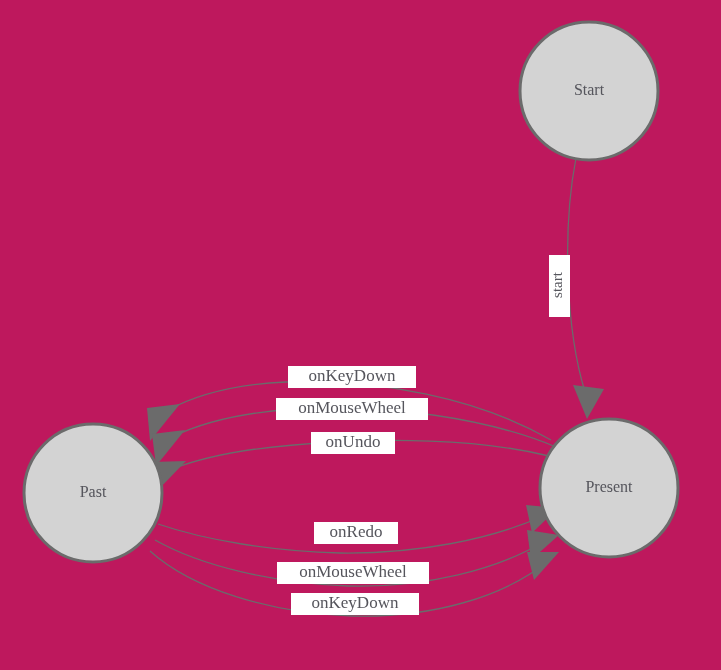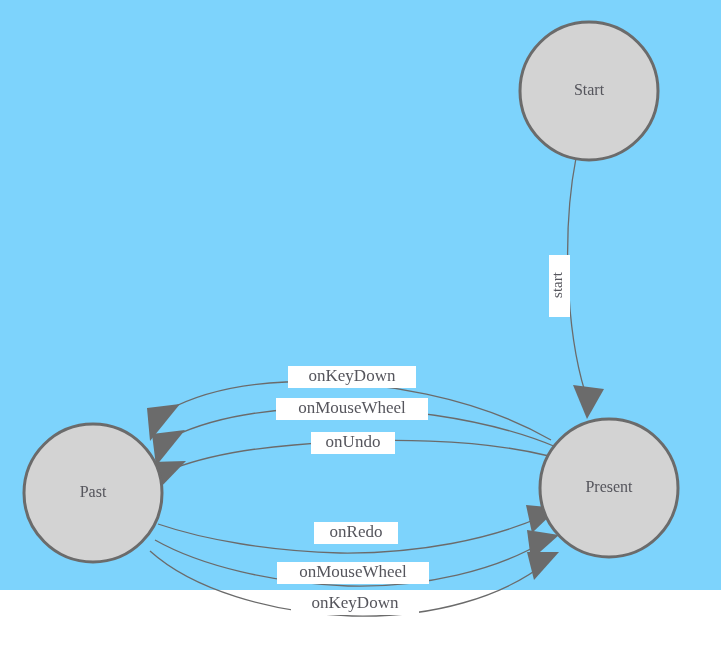--- a/index.html
+++ b/index.html
@@ -9,22 +9,22 @@
   }
   body {
     width: 721px;
     height: 670px;
     overflow: hidden;
     font-family: "Liberation Serif", "DejaVu Serif", serif;
   }
   #diagram-root {
     position: relative;
     width: 721px;
-    height: 590px;
-    background: #7dd3fc;
+    height: 670px;
+    background: #be185d;
   }
   svg.graph-canvas {
     position: absolute;
     top: 0;
     left: 0;
     width: 721px;
     height: 670px;
     display: block;
   }
   .node-shape {

